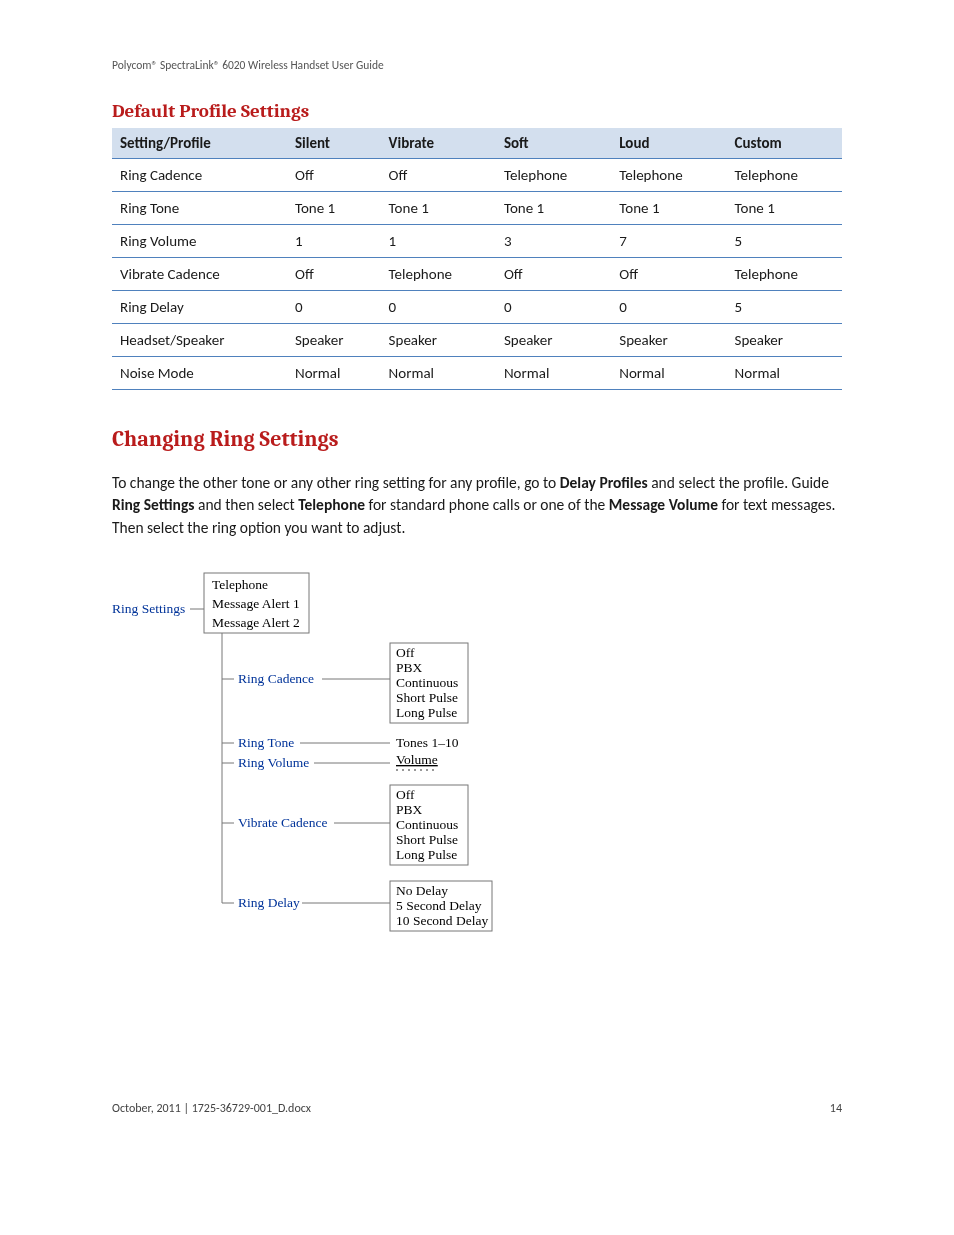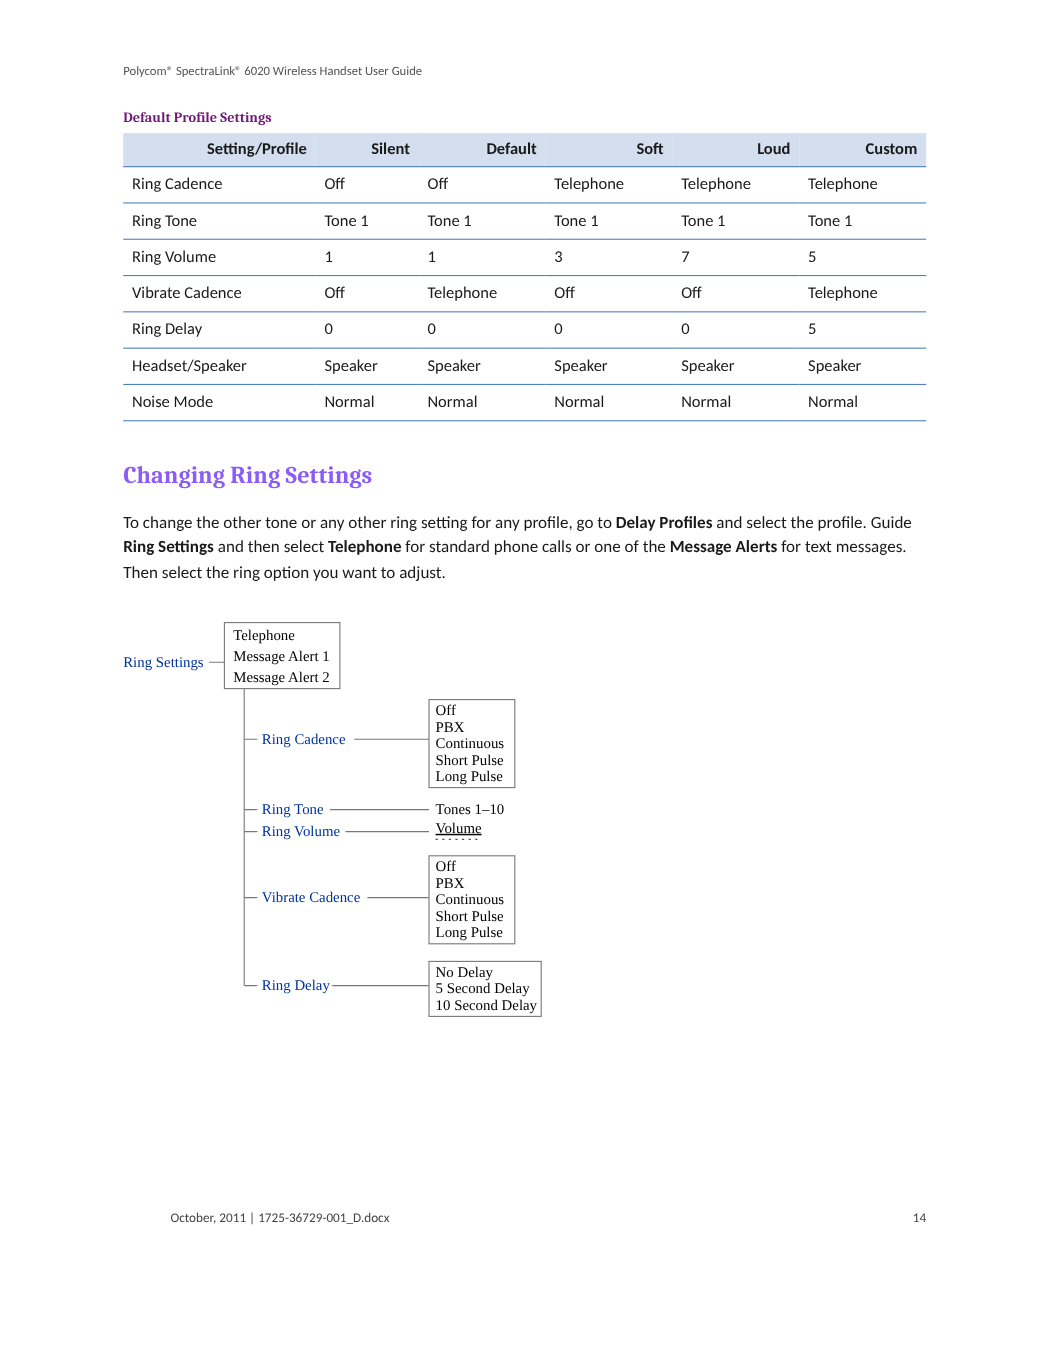--- a/index.html
+++ b/index.html
@@ -18,39 +18,39 @@
     position: relative;
   }
   .running-header {
     font-size: 11.5px;
     color: #555;
     margin-bottom: 28px;
   }
   .h3 {
     font-family: Cambria, Georgia, serif;
     font-weight: 700;
-    font-size: 13px;
-    color: #701a75;
+    font-size: 19px;
+    color: #b91c1c;
     margin: 0 0 6px 0;
   }
   .h2 {
     font-family: Cambria, Georgia, serif;
     font-weight: 700;
     font-size: 22px;
-    color: #8b5cf6;
+    color: #b91c1c;
     margin: 36px 0 20px 0;
   }
   table.settings {
     border-collapse: collapse;
     width: 100%;
     font-size: 15px;
   }
   table.settings th {
     background: #d3dfee;
-    text-align: right;
+    text-align: left;
     font-weight: 700;
     padding: 6px 8px;
     border-bottom: 1px solid #4f81bd;
     font-size: 15px;
   }
   table.settings td {
     padding: 7px 8px;
     border-bottom: 1px solid #4f81bd;
     font-size: 15px;
   }
@@ -61,21 +61,20 @@
   }
   .footer {
     position: absolute;
     left: 112px;
     right: 112px;
     bottom: 50px;
     font-size: 12px;
     color: #444;
     display: flex;
     justify-content: space-between;
-    margin-left: 43px;
   }
   
   .diagram {
     margin-top: 24px;
     font-family: "Times New Roman", Times, serif;
     font-size: 13.5px;
   }
   .diagram svg text {
     font-family: "Times New Roman", Times, serif;
   }
@@ -89,21 +88,21 @@
 
   <div class="running-header">Polycom® SpectraLink® 6020 Wireless Handset User Guide</div>
 
   <div class="h3">Default Profile Settings</div>
 
   <table class="settings">
     <thead>
       <tr id="thead-row">
           <th>Setting/Profile</th>
           <th>Silent</th>
-          <th>Default</th>
+          <th>Vibrate</th>
           <th>Soft</th>
           <th>Loud</th>
           <th>Custom</th>
         </tr>
     </thead>
     <tbody id="tbody">
         <tr>
           <td>Ring Cadence</td>
           <td>Off</td>
           <td>Off</td>
@@ -159,21 +158,21 @@
           <td>Normal</td>
           <td>Normal</td>
         </tr>
       </tbody>
   </table>
 
 
   <div class="h2">Changing Ring Settings</div>
 
   <p class="para">
-    <span>To change the other tone or any other ring setting for any profile, go to </span><b>Delay Profiles</b><span> and select the profile. Guide </span><b>Ring Settings</b><span> and then select </span><b>Telephone</b><span> for standard phone calls or one of the </span><b>Message Alerts</b><span> for text messages. Then select the ring option you want to adjust.</span>
+    <span>To change the other tone or any other ring setting for any profile, go to </span><b>Delay Profiles</b><span> and select the profile. Guide </span><b>Ring Settings</b><span> and then select </span><b>Telephone</b><span> for standard phone calls or one of the </span><b>Message Volume</b><span> for text messages. Then select the ring option you want to adjust.</span>
   </p>
 
   <div class="diagram">
     <svg width="500" height="400" viewBox="0 0 500 400">
 
       <text x="0" y="50" class="blue">Ring Settings</text>
       <line x1="78" y1="46" x2="92" y2="46" class="gray"></line>
 
       <rect x="92" y="10" width="105" height="60" class="gray"></rect>
       <text x="100" y="26">Telephone</text>

